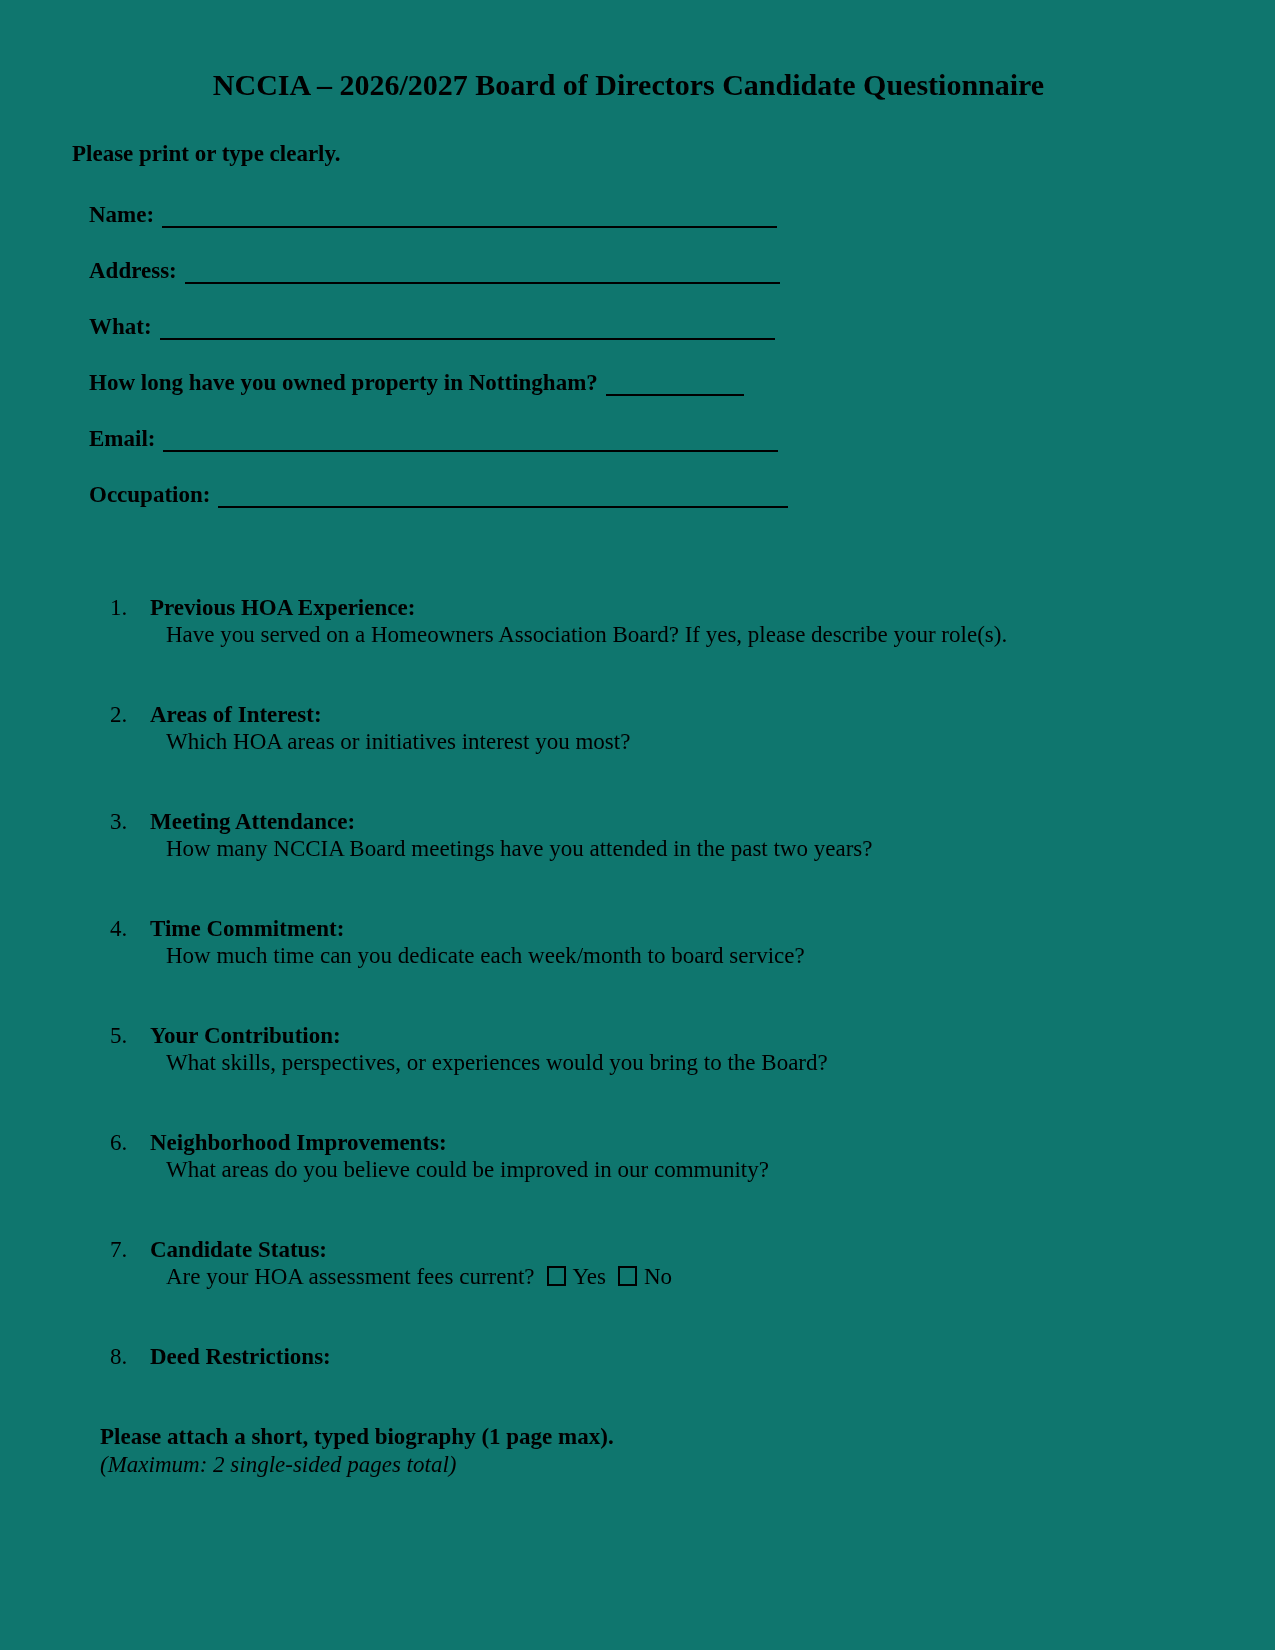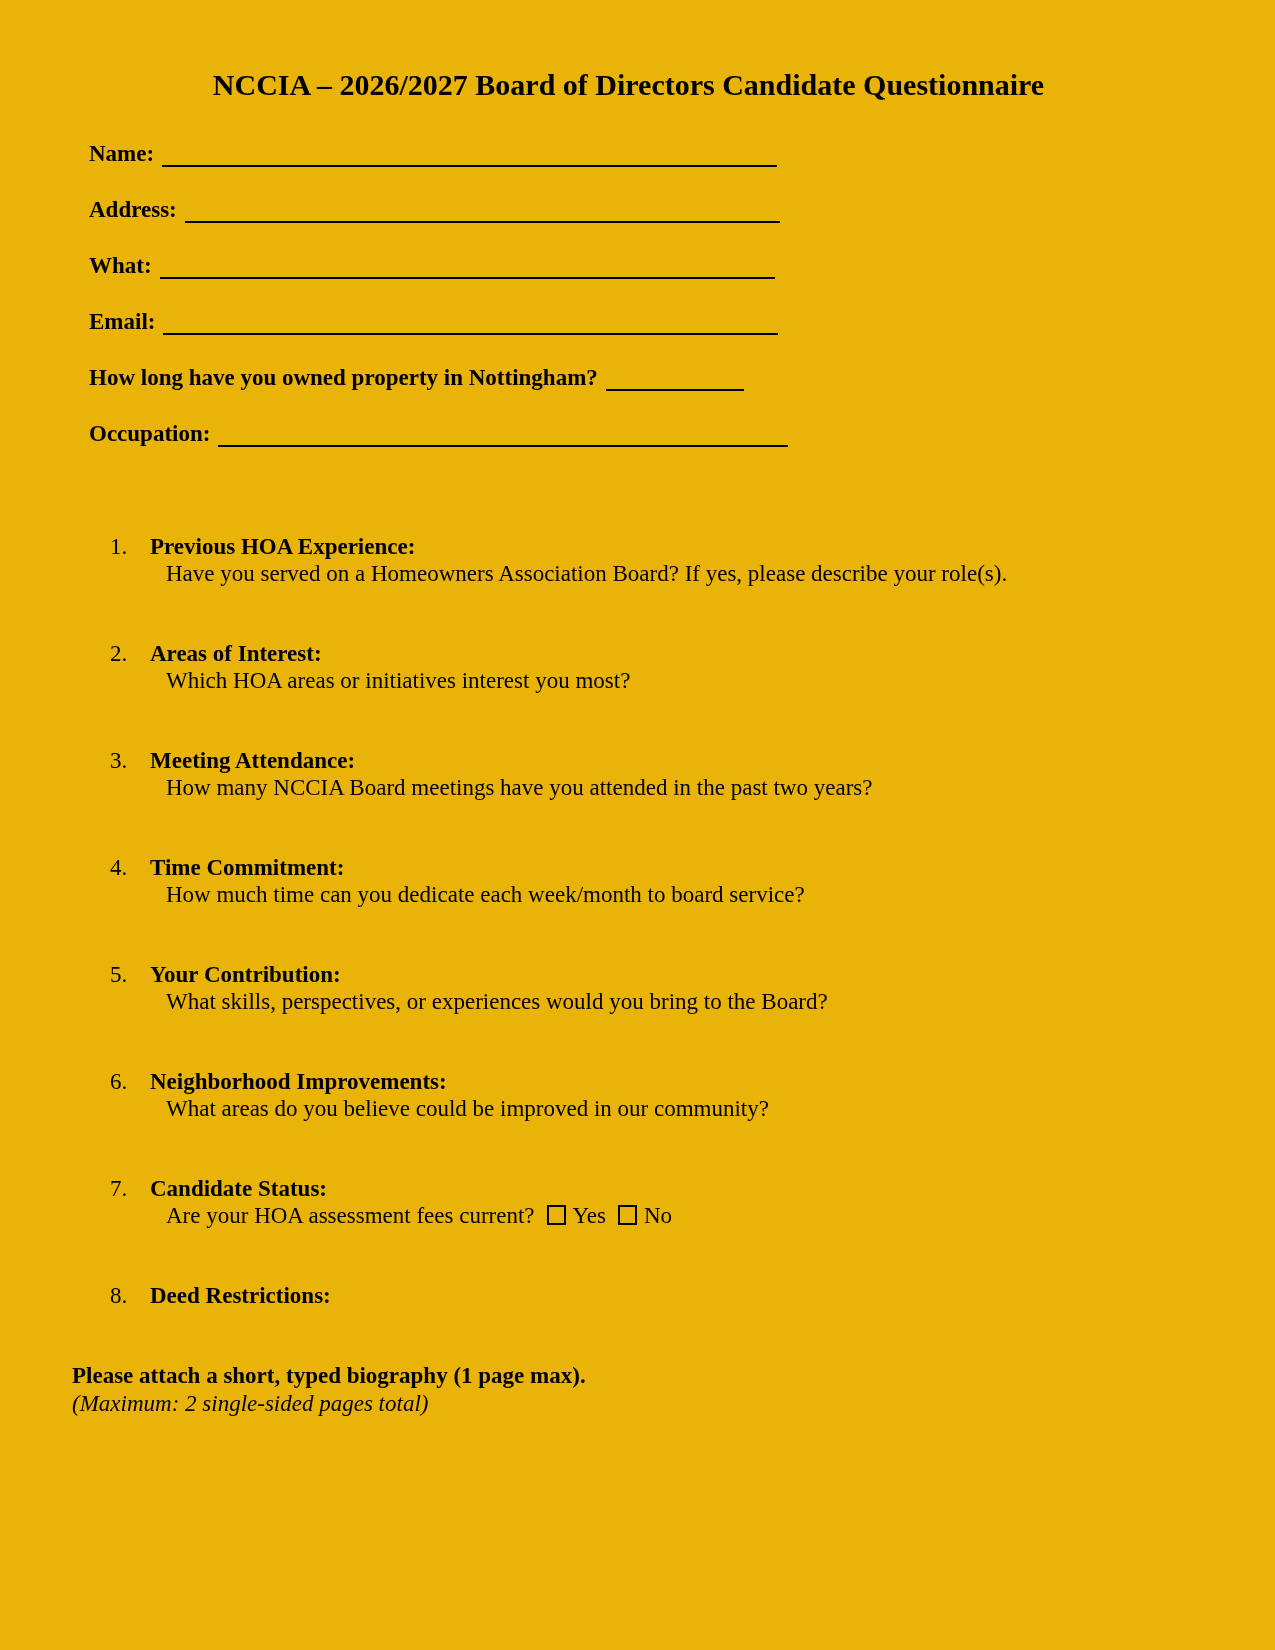--- a/index.html
+++ b/index.html
@@ -4,21 +4,21 @@
 <style>
   html, body {
     margin: 0;
     padding: 0;
     background: #ffffff;
   }
   .page {
     position: relative;
     width: 1275px;
     height: 1650px;
-    background: #eab308;
+    background: #0f766e;
     color: #000000;
     font-family: "Liberation Serif", "DejaVu Serif", serif;
     font-size: 23px;
     line-height: 27px;
     box-sizing: border-box;
     padding: 68px 90px 24px 72px;
     overflow: hidden;
   }
   .doc-title {
     font-size: 30px;
@@ -77,47 +77,49 @@
     display: inline-block;
     width: 15px;
     height: 16px;
     border: 2px solid #000000;
     vertical-align: -2px;
     margin: 0 7px 0 12px;
   }
   .footer {
     margin-top: 34px;
     line-height: 28px;
+    margin-left: 28px;
   }
   .footer-bold { font-weight: bold; }
   .footer-italic { font-style: italic; }
 </style>
 </head>
 <body>
 
 <div class="page">
 
   <h1 class="doc-title">NCCIA – 2026/2027 Board of Directors Candidate Questionnaire</h1>
 
+  <p class="instruction">Please print or type clearly.</p>
 
   <div>
     <div class="field-row">
       <span class="field-label">Name:</span><span class="blank-line w-name"></span>
     </div>
     <div class="field-row">
       <span class="field-label">Address:</span><span class="blank-line w-address"></span>
     </div>
     <div class="field-row">
       <span class="field-label">What:</span><span class="blank-line w-phone"></span>
     </div>
     <div class="field-row">
-      <span class="field-label">Email:</span><span class="blank-line w-email"></span>
+      <span class="field-label">How long have you owned property in Nottingham?</span><span class="blank-line w-howlong"></span>
     </div>
     <div class="field-row">
-      <span class="field-label">How long have you owned property in Nottingham?</span><span class="blank-line w-howlong"></span>
+      <span class="field-label">Email:</span><span class="blank-line w-email"></span>
     </div>
     <div class="field-row">
       <span class="field-label">Occupation:</span><span class="blank-line w-occupation"></span>
     </div>
   </div>
 
   <div class="questions">
 
     <div class="question">
       <div class="q-head-row">

